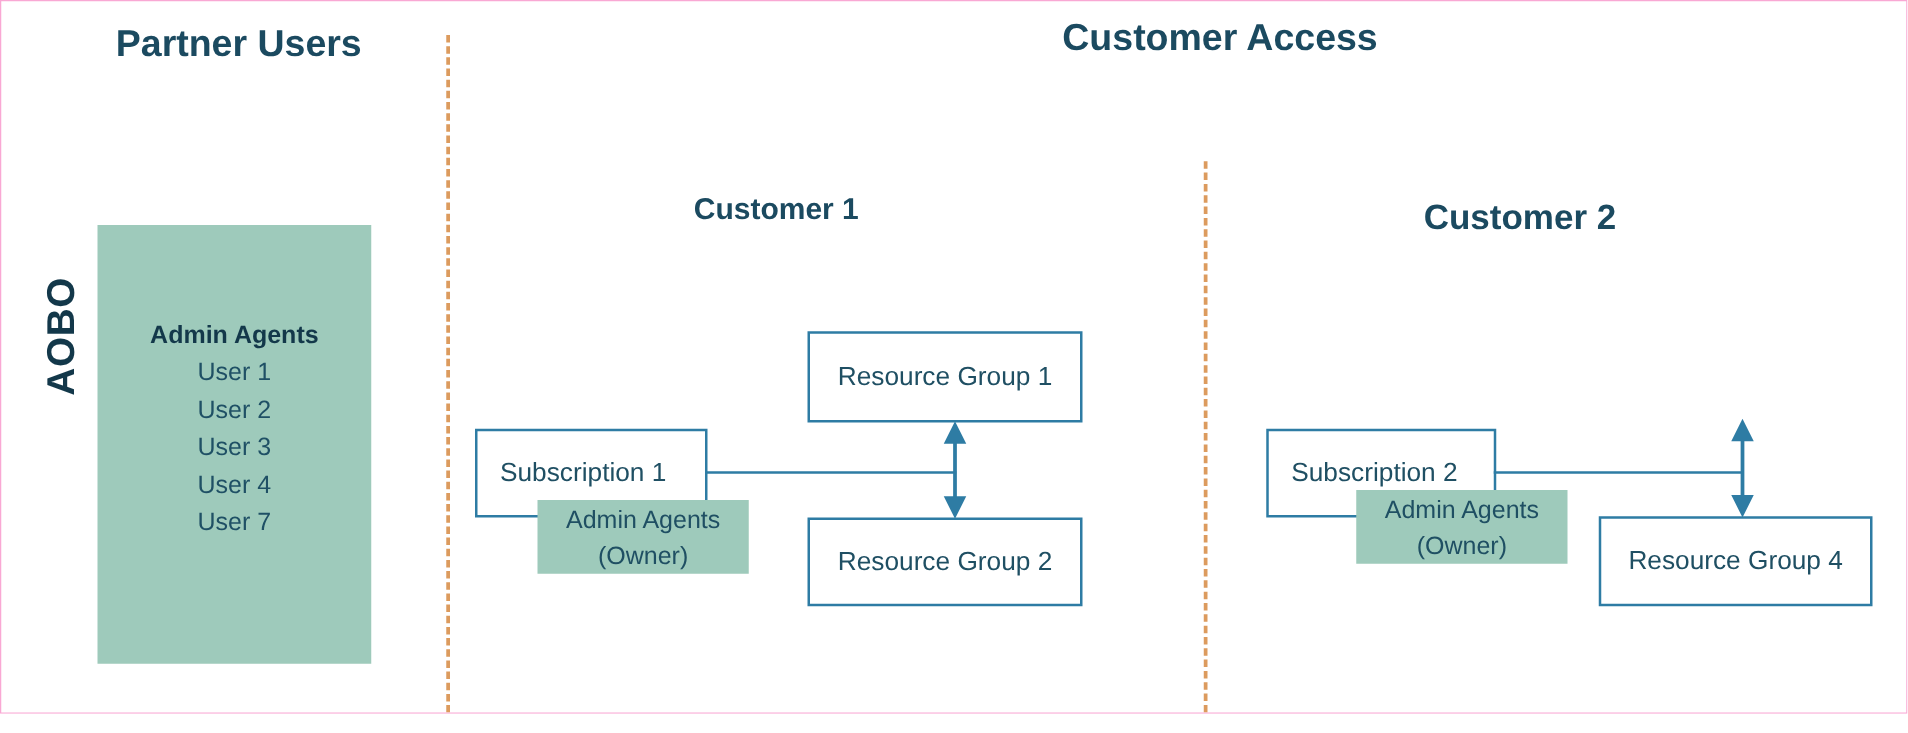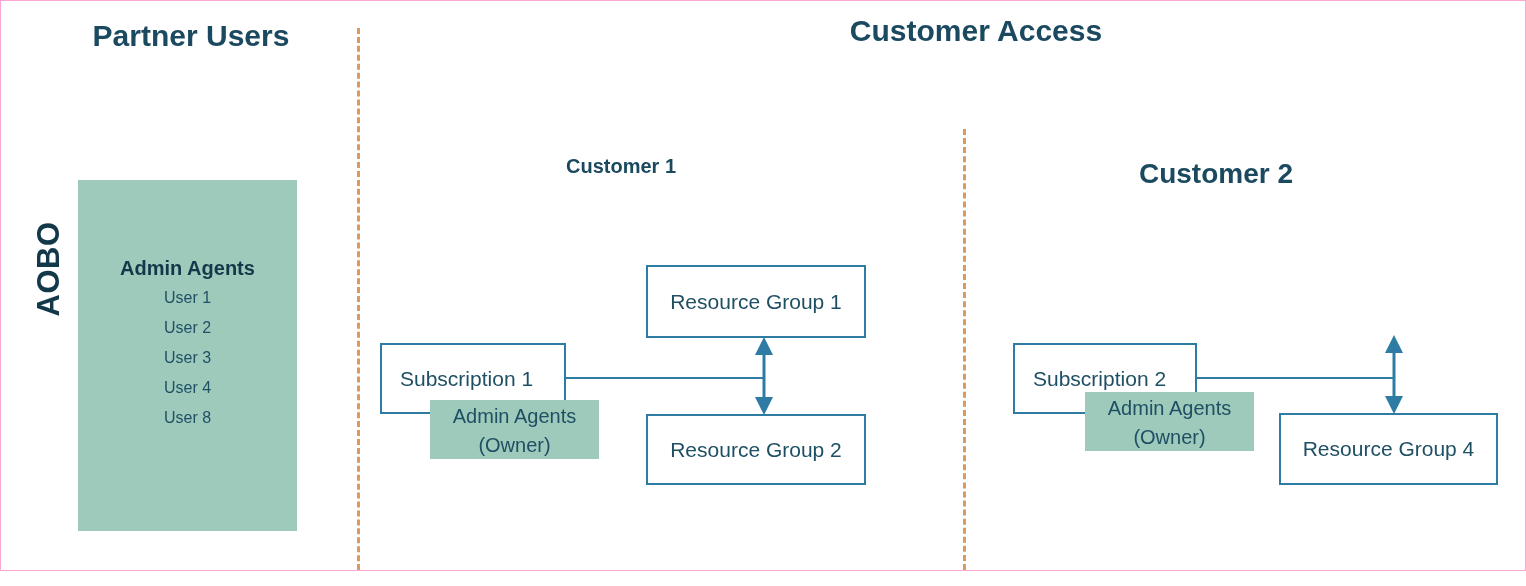--- a/index.html
+++ b/index.html
@@ -32,21 +32,21 @@
   #partner-users-title {
     left: 40px; top: 20px; width: 300px;
     font-size: 30px;
   }
   #customer-access-title {
     left: 765px; top: 15px; width: 420px;
     font-size: 30px;
   }
   #customer1-title {
     left: 470px; top: 155px; width: 300px;
-    font-size: 20px;
+    font-size: 24px;
   }
   #customer2-title {
     left: 1065px; top: 159px; width: 300px;
     font-size: 28px;
   }
 
   
   #aobo-label {
     left: -7px; top: 250px;
     width: 110px;
@@ -81,21 +81,21 @@
     text-align: center;
   }
   .panel-title {
     color: #13384a;
     font-weight: bold;
     font-size: 20px;
     line-height: 30px;
   }
   .user-item {
     color: #1f5065;
-    font-size: 16px;
+    font-size: 20px;
     line-height: 30px;
   }
 
   
   .box {
     border: 2px solid #2e7ca4;
     background: #ffffff;
     box-sizing: border-box;
     color: #1f4f63;
     font-size: 21px;
@@ -156,21 +156,21 @@
 
   <div class="abs" id="aobo-label">AOBO</div>
 
   <div class="abs green-block" id="admin-agents-panel">
     <div class="panel-inner">
       <div class="panel-title">Admin Agents</div>
       <div class="user-item">User 1</div>
       <div class="user-item">User 2</div>
       <div class="user-item">User 3</div>
       <div class="user-item">User 4</div>
-      <div class="user-item">User 8</div>
+      <div class="user-item">User 7</div>
     </div>
   </div>
 
   <div class="abs heading" id="customer-access-title">Customer Access</div>
 
   <div class="abs heading" id="customer1-title">Customer 1</div>
 
   <div class="abs box sub-box" id="subscription-1-box">Subscription 1</div>
 
   <div class="abs box" id="resource-group-1-box">Resource Group 1</div>

